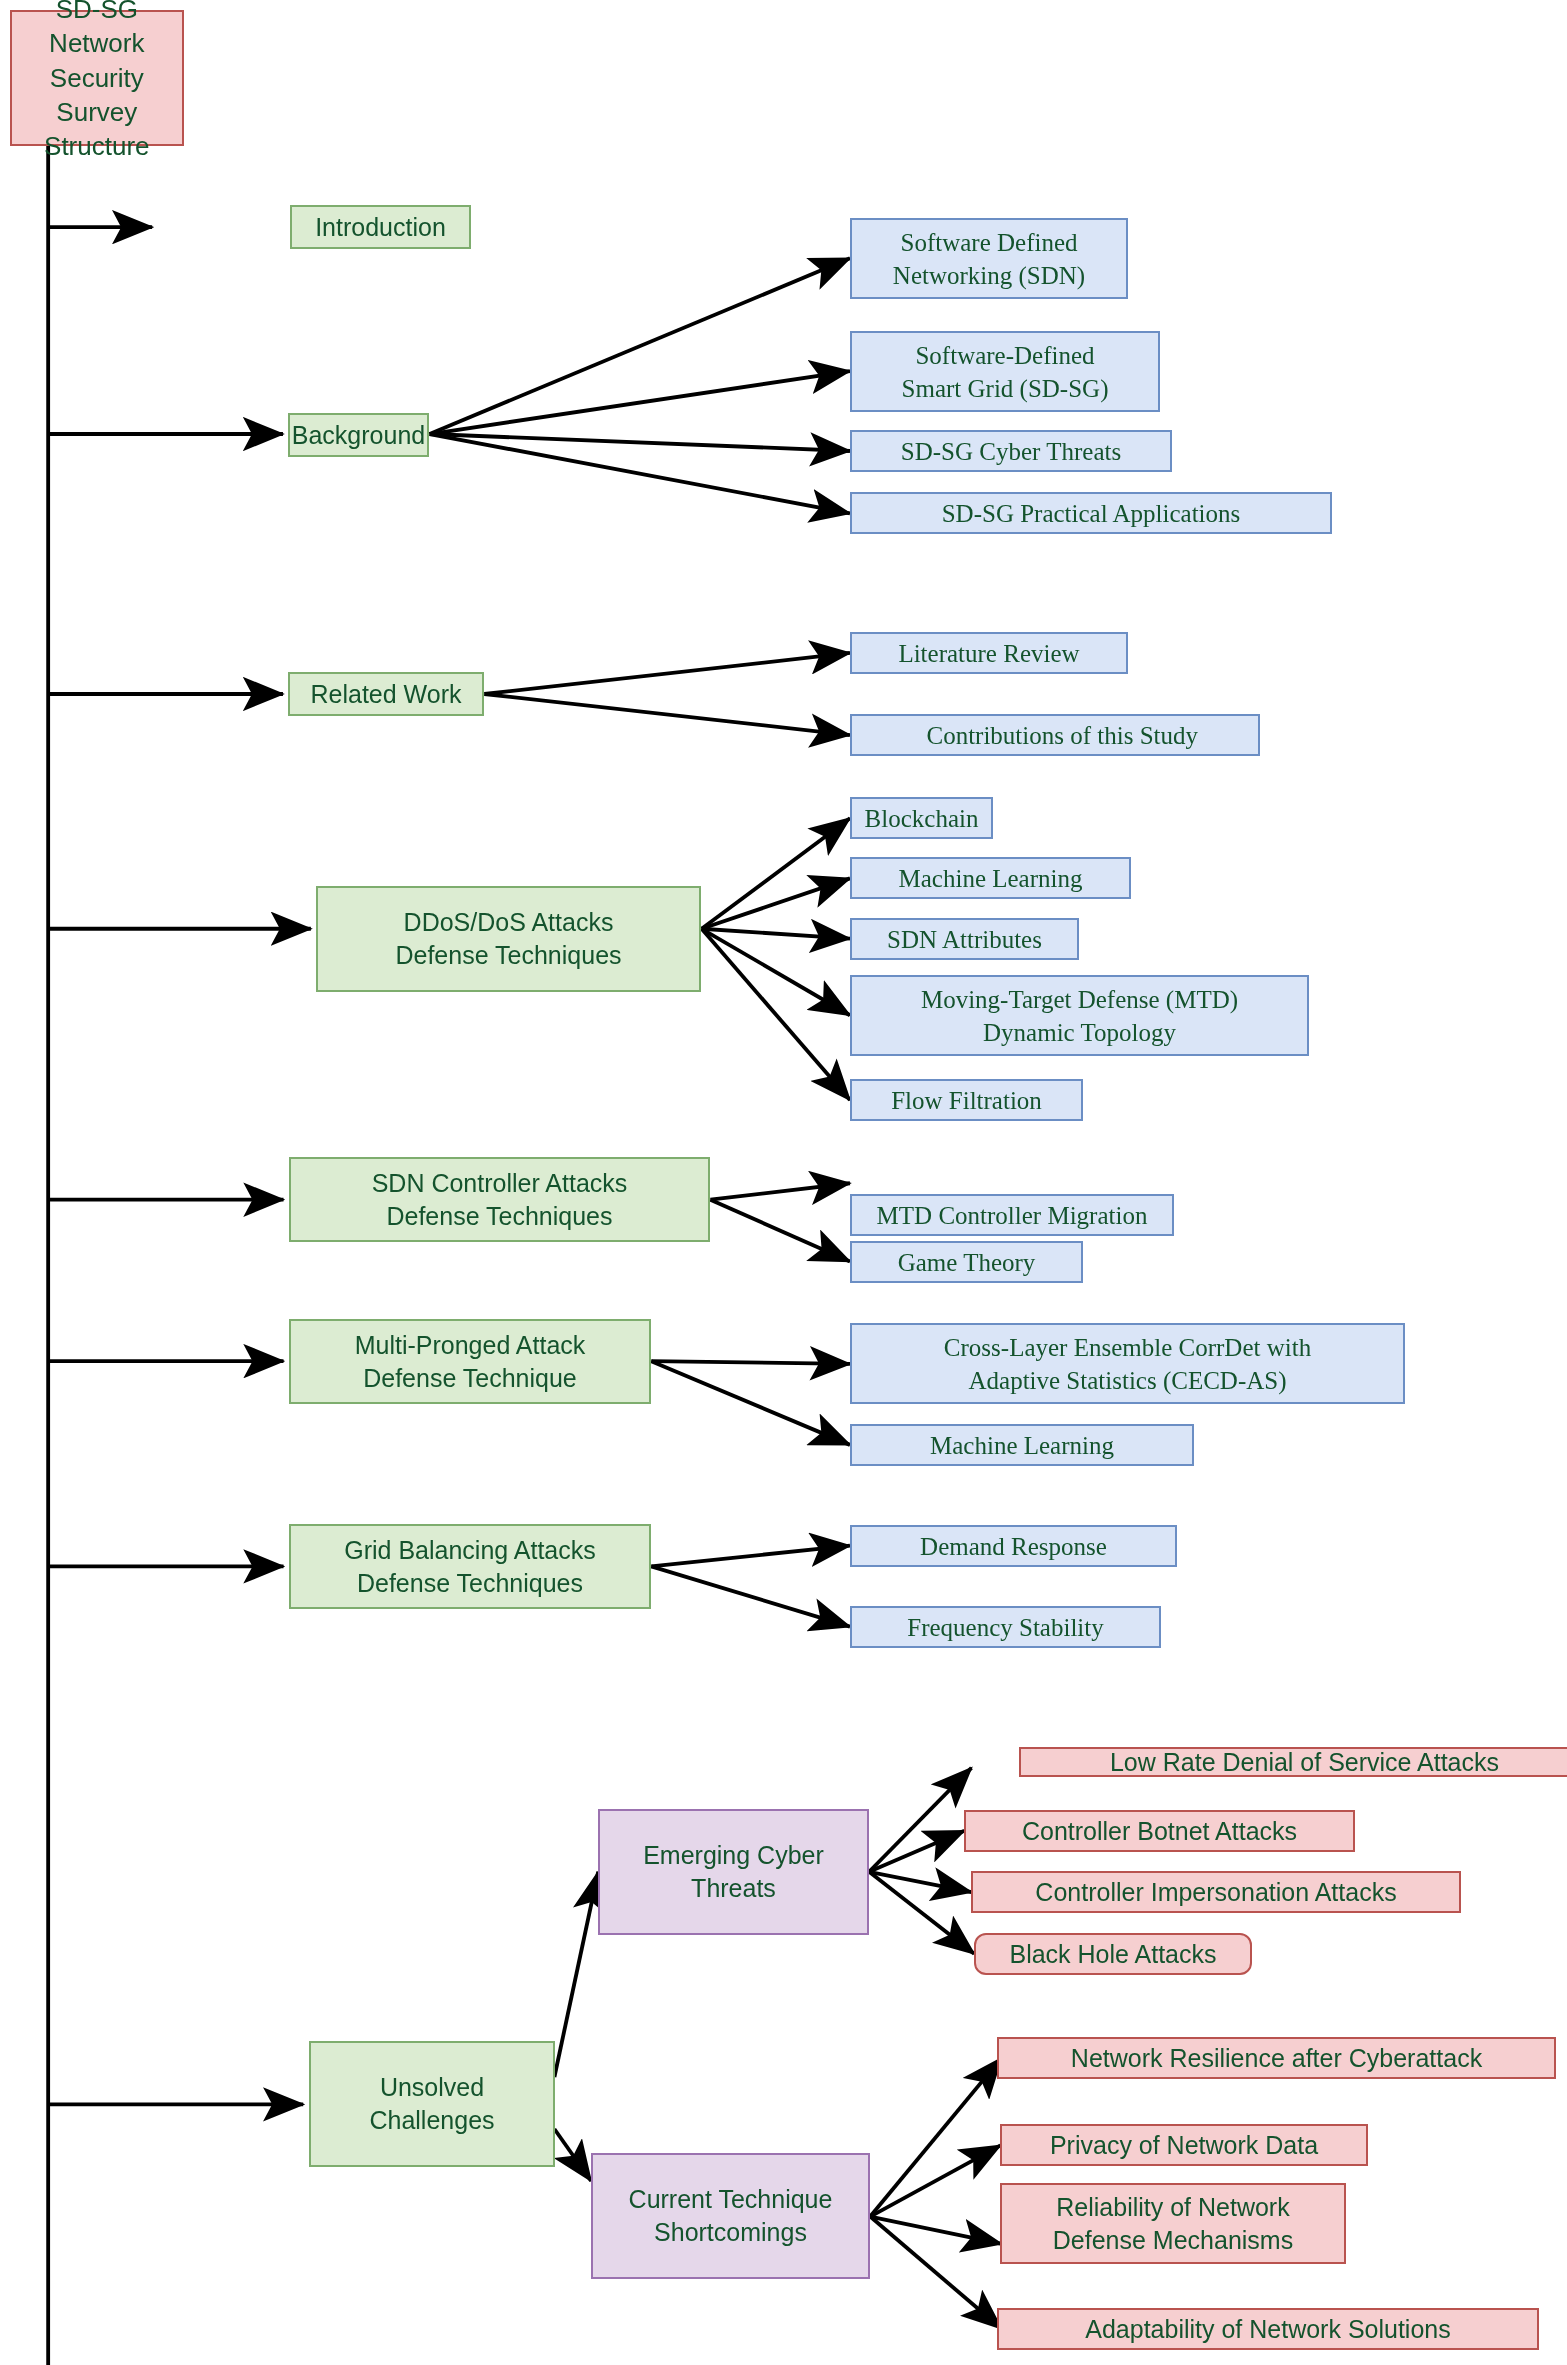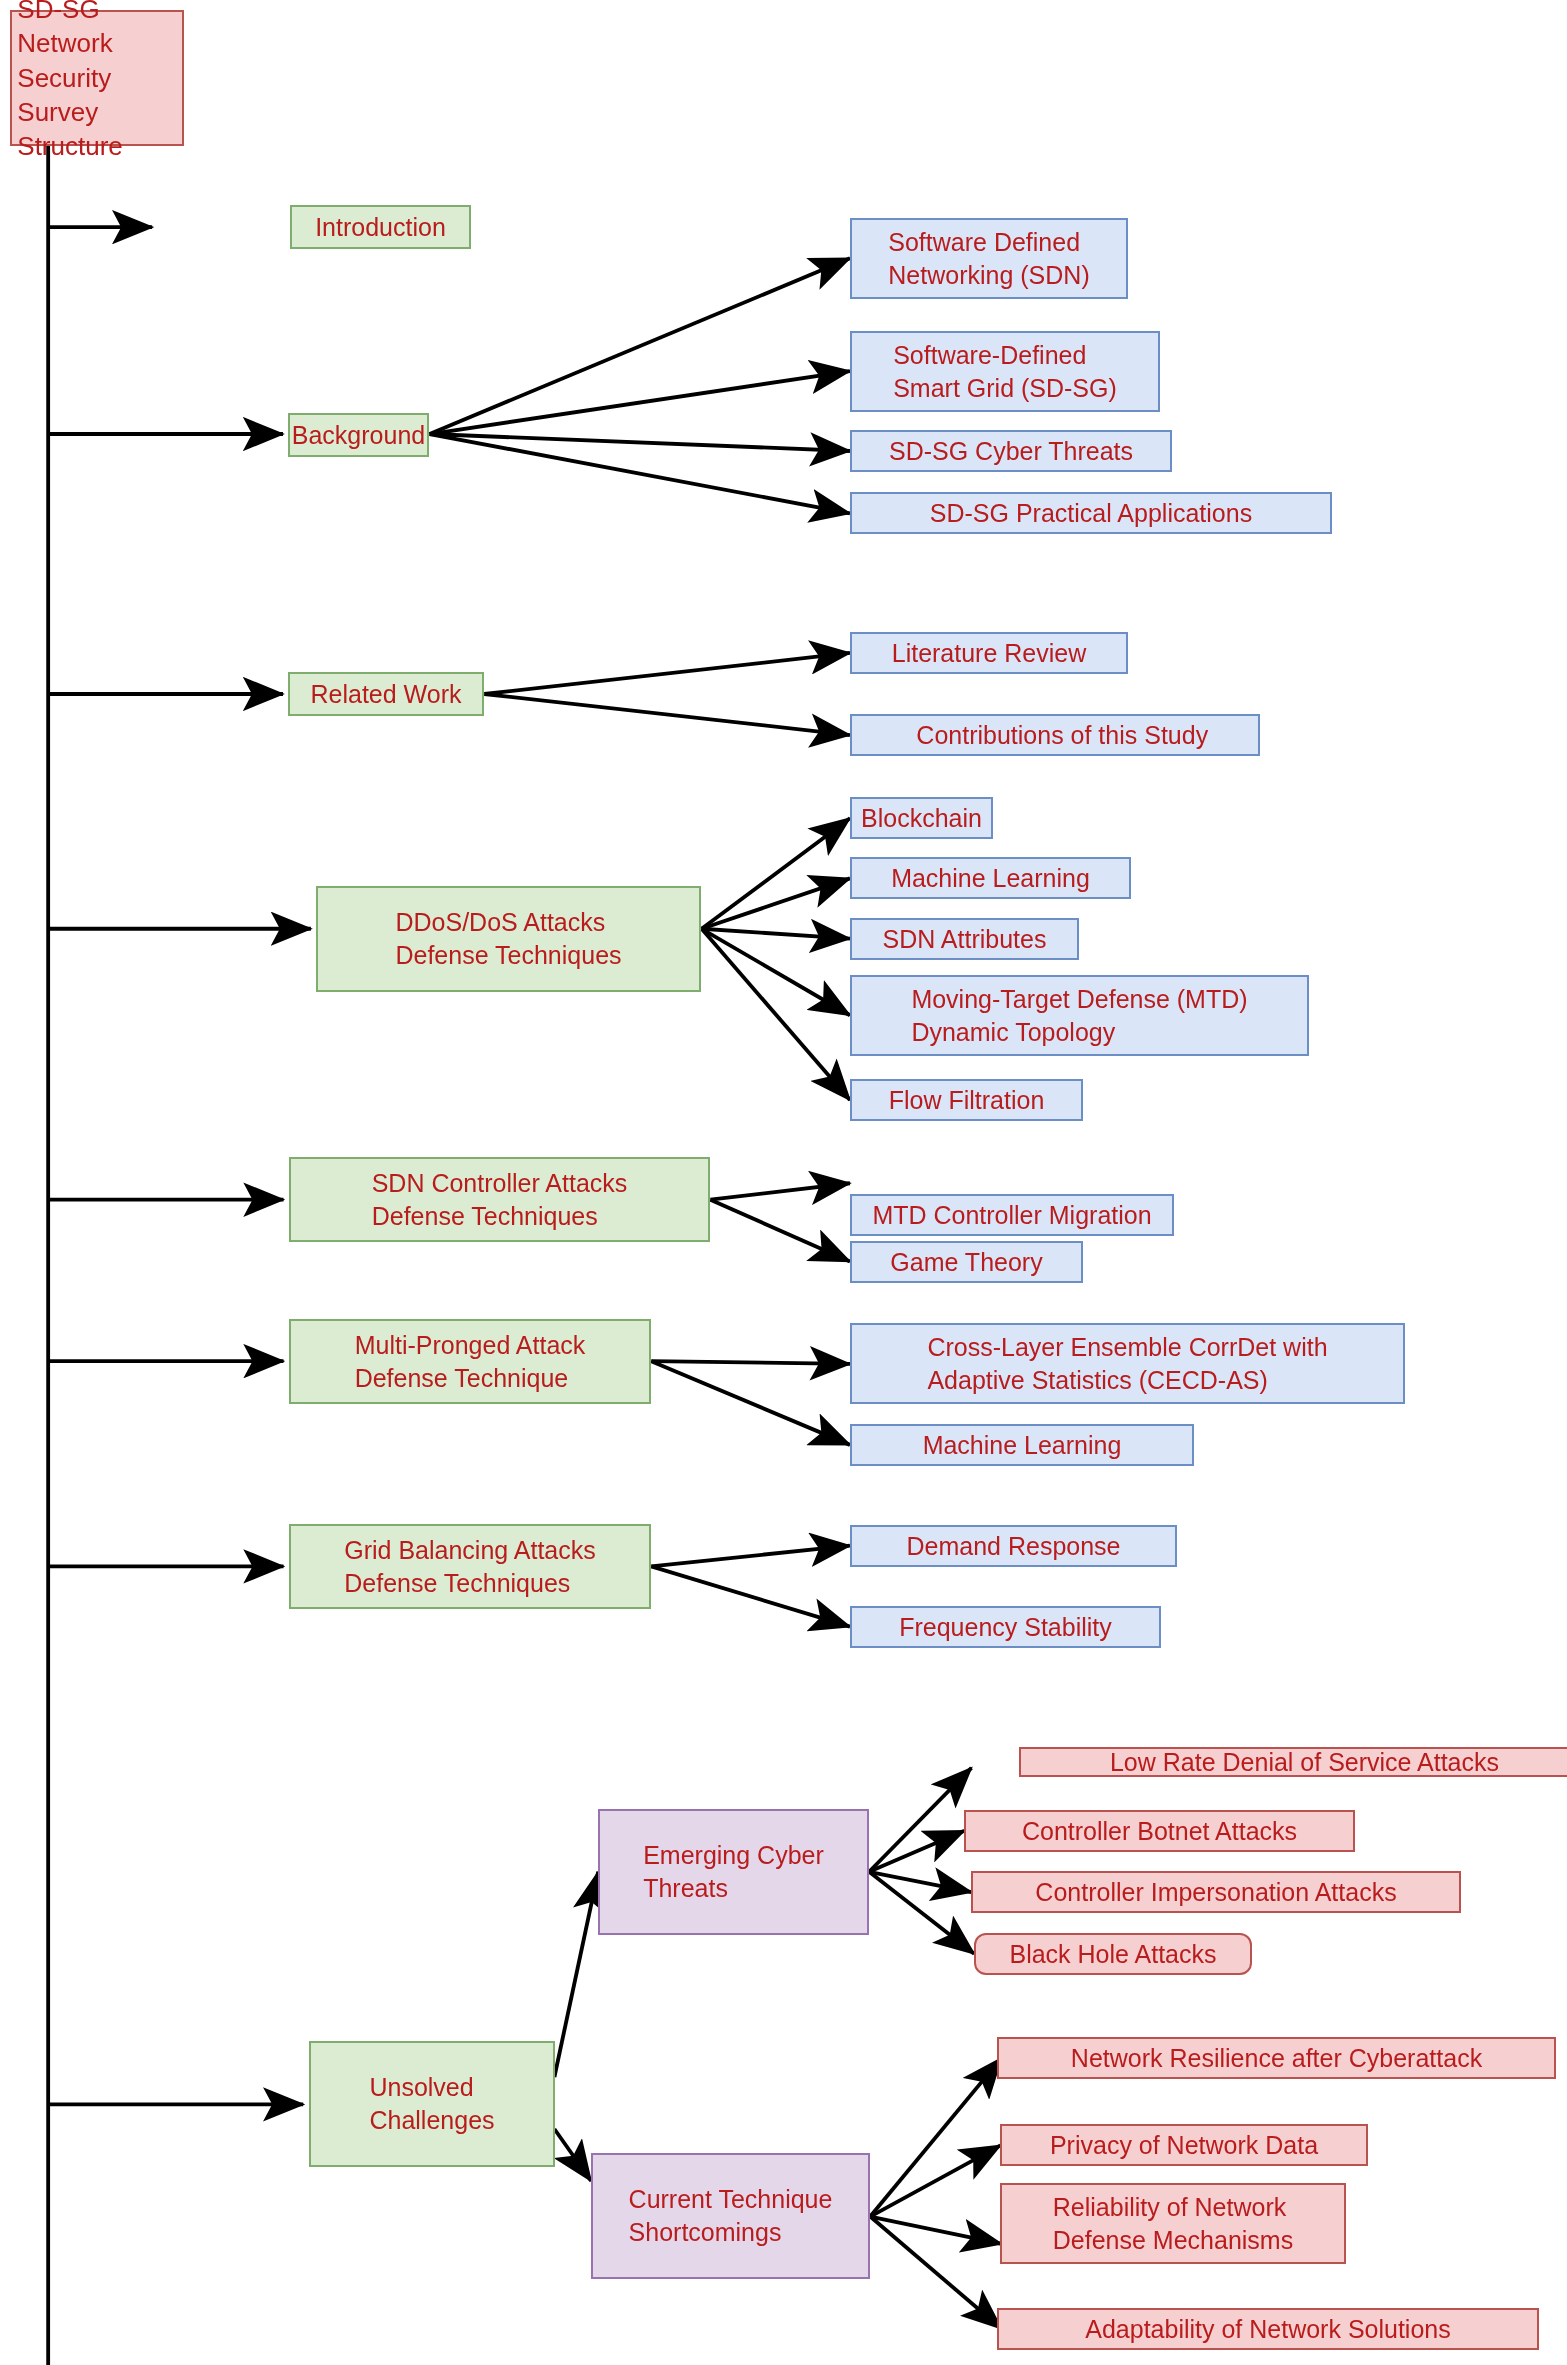--- a/index.html
+++ b/index.html
@@ -24,32 +24,33 @@
     width: 1568px;
     height: 2366px;
     pointer-events: none;
   }
   .node {
     position: absolute;
     box-sizing: border-box;
     display: flex;
     align-items: center;
     justify-content: center;
+    text-align: center;
     font-family: "Liberation Sans", sans-serif;
     font-size: 25px;
     line-height: 1.32;
-    color: #b91c1c;
+    color: #14532d;
     border-style: solid;
     border-width: 2.7px;
     white-space: pre-line;
     padding: 1.1px 5.5px;
   }
   .node.root   { background: #f6cfd0; border-color: #b9534f; }
   .node.sect   { background: #dcecd2; border-color: #7ead6e; }
-  .node.leafb  { background: #dae5f7; border-color: #6b8ec4; }
+  .node.leafb  { background: #dae5f7; border-color: #6b8ec4; font-family: Liberation Serif, serif; }
   .node.purple { background: #e5d7ea; border-color: #9b72b0; }
   .node.pink   { background: #f6cfd0; border-color: #b9534f; }
 </style>
 </head>
 <body>
 
 <div id="diagram-root">
 
   <svg class="edges" viewBox="0 0 2865 4323" xmlns="http://www.w3.org/2000/svg">
     <defs>

